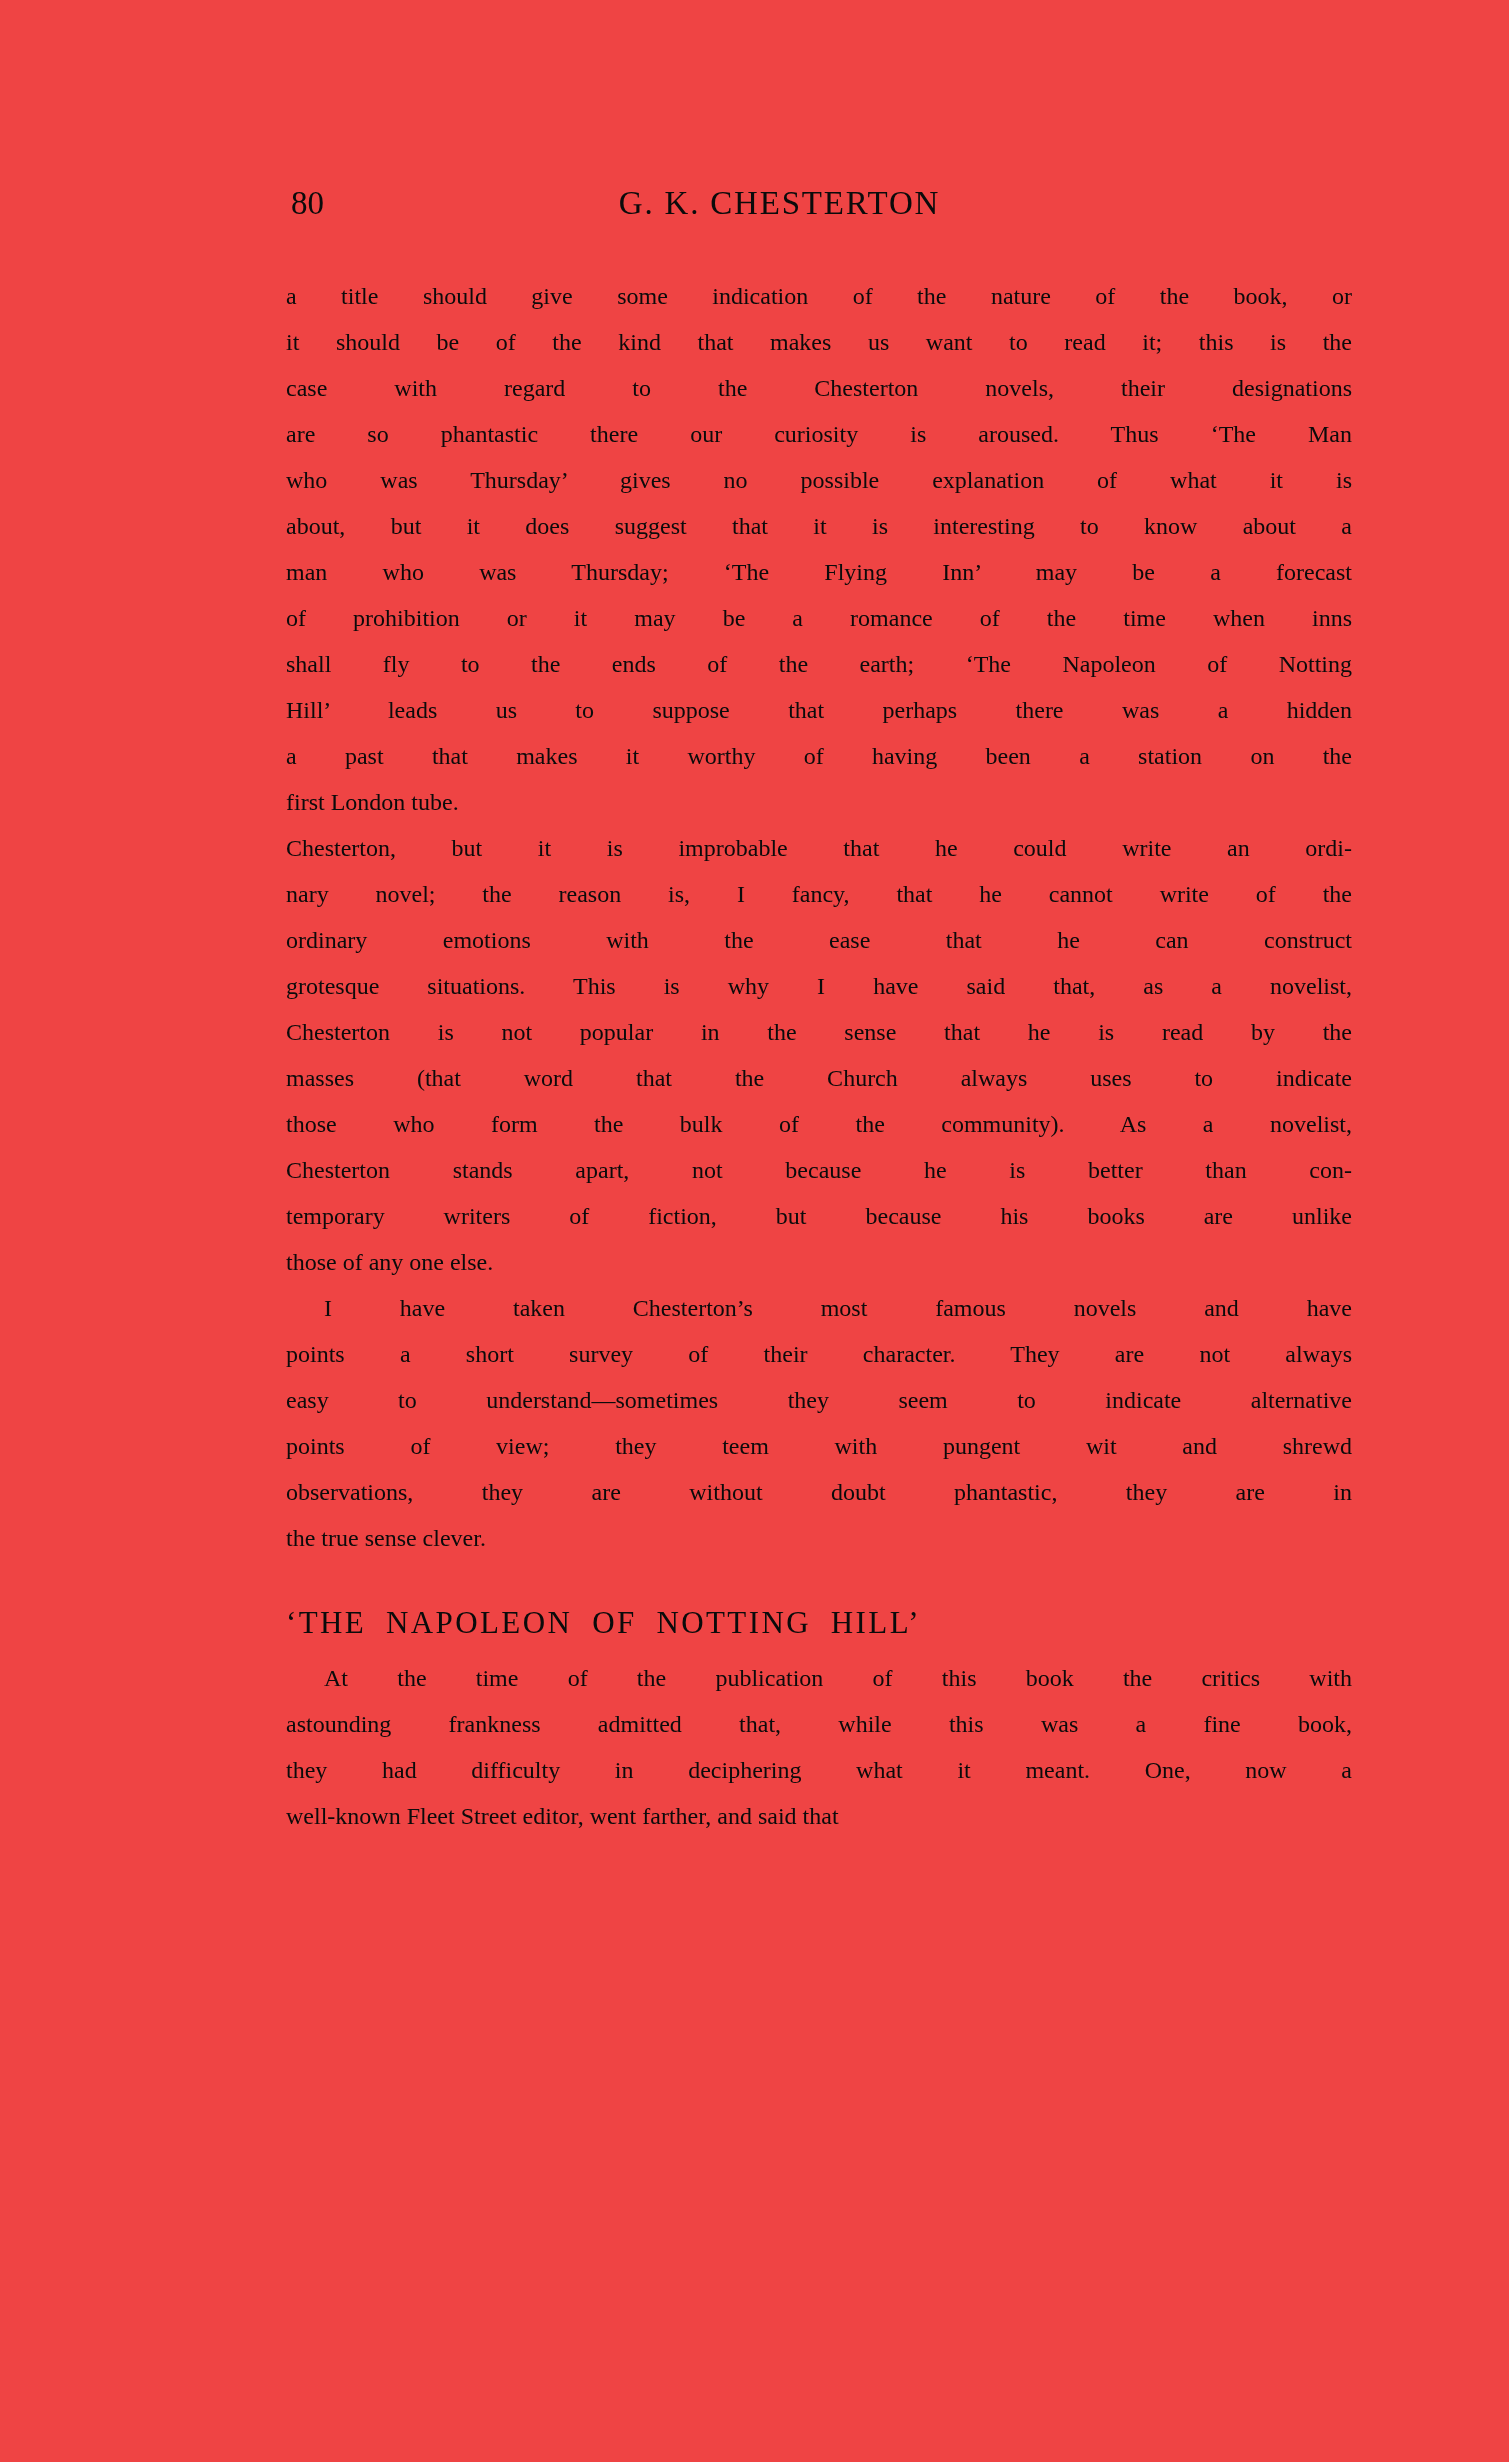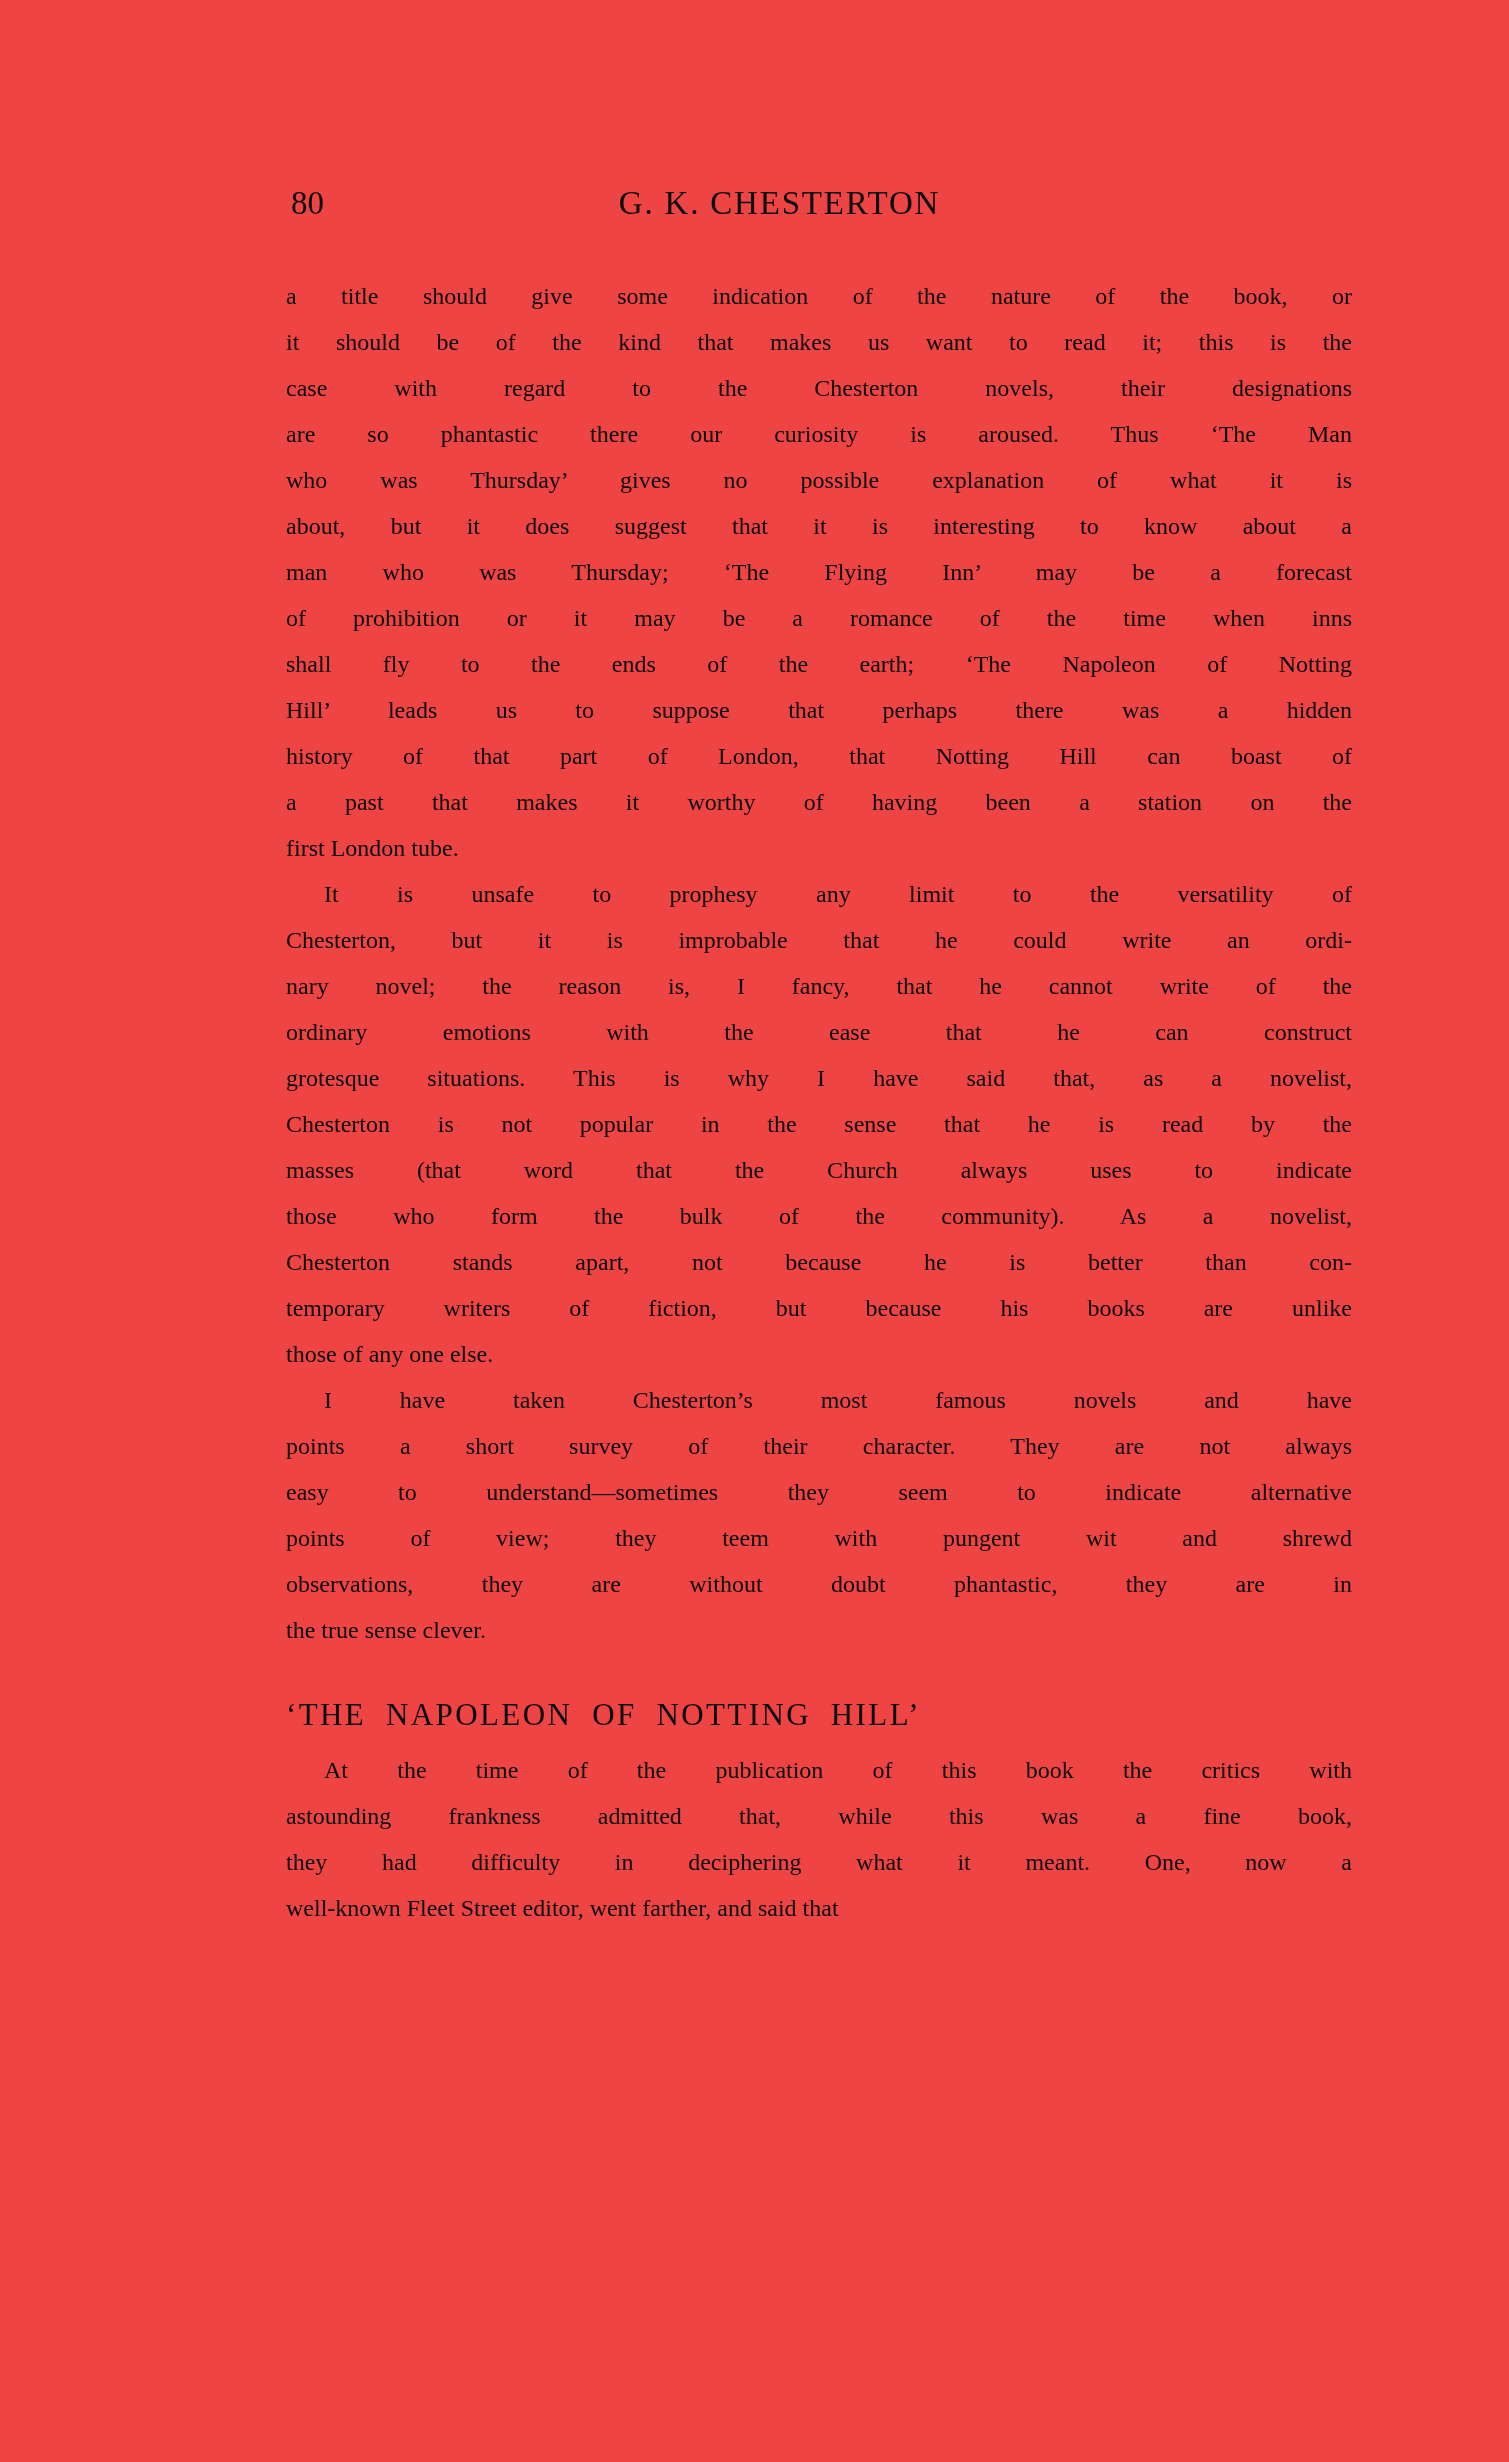--- a/index.html
+++ b/index.html
@@ -89,26 +89,24 @@
         <div class="line">a title should give some indication of the nature of the book, or</div>
         <div class="line">it should be of the kind that makes us want to read it; this is the</div>
         <div class="line">case with regard to the Chesterton novels, their designations</div>
         <div class="line">are so phantastic there our curiosity is aroused. Thus ‘The Man</div>
         <div class="line">who was Thursday’ gives no possible explanation of what it is</div>
         <div class="line">about, but it does suggest that it is interesting to know about a</div>
         <div class="line">man who was Thursday; ‘The Flying Inn’ may be a forecast</div>
         <div class="line">of prohibition or it may be a romance of the time when inns</div>
         <div class="line">shall fly to the ends of the earth; ‘The Napoleon of Notting</div>
         <div class="line">Hill’ leads us to suppose that perhaps there was a hidden</div>
-        <div class="line">history of that part of London, that Notting Hill can boast of</div>
         <div class="line">a past that makes it worthy of having been a station on the</div>
         <div class="line last">first London tube.</div>
       </div>
       <div class="para">
-        <div class="line indent">It is unsafe to prophesy any limit to the versatility of</div>
         <div class="line">Chesterton, but it is improbable that he could write an ordi-</div>
         <div class="line">nary novel; the reason is, I fancy, that he cannot write of the</div>
         <div class="line">ordinary emotions with the ease that he can construct</div>
         <div class="line">grotesque situations. This is why I have said that, as a novelist,</div>
         <div class="line">Chesterton is not popular in the sense that he is read by the</div>
         <div class="line">masses (that word that the Church always uses to indicate</div>
         <div class="line">those who form the bulk of the community). As a novelist,</div>
         <div class="line">Chesterton stands apart, not because he is better than con-</div>
         <div class="line">temporary writers of fiction, but because his books are unlike</div>
         <div class="line last">those of any one else.</div>

